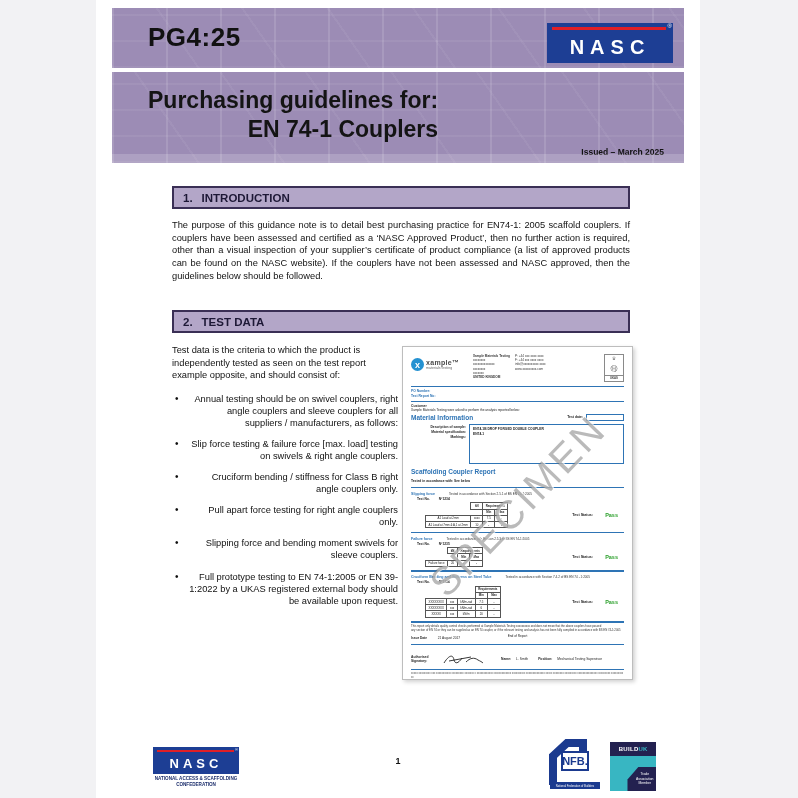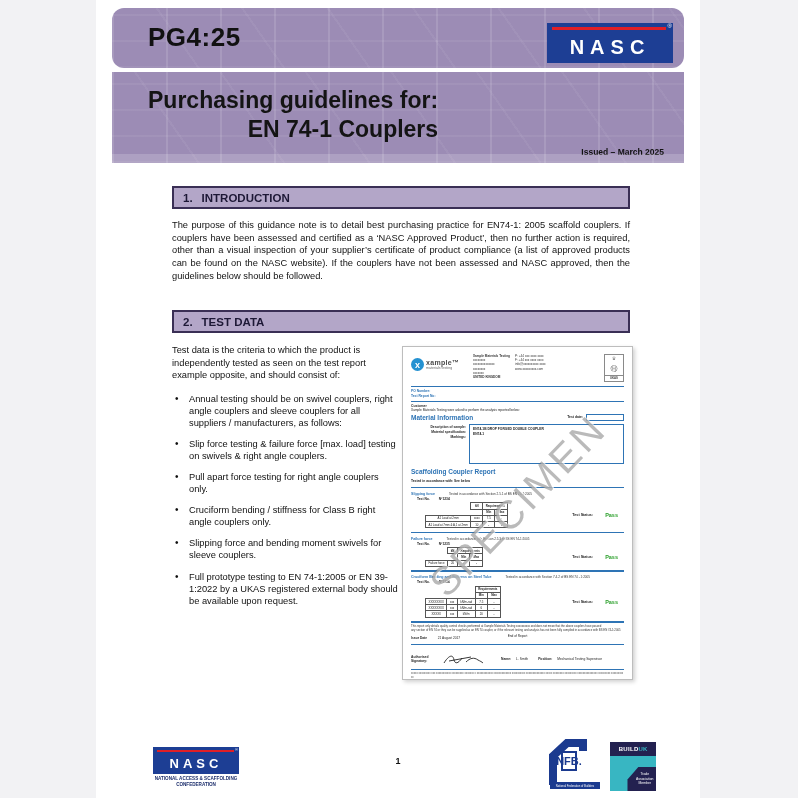--- a/index.html
+++ b/index.html
@@ -10,21 +10,21 @@
 
   
   .band {
     position:absolute; left:16px; width:572px;
     background-color:#9c8cb5;
     background-image:
       repeating-linear-gradient(90deg, rgba(255,255,255,0.12) 0 2px, transparent 2px 54px),
       repeating-linear-gradient(0deg, rgba(255,255,255,0.06) 0 2px, transparent 2px 26px),
       repeating-linear-gradient(55deg, rgba(255,255,255,0.05) 0 2px, transparent 2px 70px);
   }
-  .band-top { top:8px; height:60px;border-radius:12px; }
+  .band-top { top:8px; height:60px; }
   .band-title { top:72px; height:91px;text-align:right; }
   .band-title::after { content:""; position:absolute; left:0; right:0; bottom:0; height:9px; background:rgba(255,255,255,0.18); }
 
   .doc-code { position:absolute; left:36px; top:14px; font-size:26px; font-weight:bold; color:#111111; letter-spacing:0.5px; }
 
   
   .nasc-logo { position:absolute; background:#1d3e94; }
   .nasc-red { position:absolute; left:5px; right:7px; top:4px; height:3px; background:#e01f26; }
   .nasc-text { position:absolute; left:0; right:0; bottom:4px; text-align:center; color:#ffffff; font-weight:bold; letter-spacing:6px; }
   .nasc-reg { position:absolute; top:0px; right:1px; color:#ffffff; font-size:6px; }
@@ -47,21 +47,21 @@
   .sec-title { margin-left:9px; }
 
   .intro {
     position:absolute; left:76px; top:219px; width:458px;
     font-size:9.3px; line-height:1.37; color:#111111; text-align:justify;
   }
 
   
   .left-col { position:absolute; left:76px; top:344px; width:226px; font-size:9.3px; color:#111111; }
   .left-col .lead { line-height:1.35; margin-bottom:11px; }
-  .bullets { list-style:none; padding-left:17px; }
+  .bullets { list-style:none; padding-left:17px;text-align:right; }
   .bullets li { position:relative; line-height:1.3; margin-bottom:9px; }
   .bullets li::before { content:"\2022"; position:absolute; left:-14px; top:-1px; font-size:10px; }
 
   
   .cert {
     position:absolute; left:306px; top:346px; width:231px; height:334px;
     background:#ffffff; border:1px solid #bdbdbd;
     box-shadow:2px 2px 4px rgba(0,0,0,0.18);
     padding:7px 8px 4px 8px; font-size:3.4px; color:#222222; overflow:hidden;
   }
@@ -140,21 +140,21 @@
   .nasc-footer-box { position:relative; margin:0 auto; width:86px; height:27px; background:#1d3e94; }
   .nasc-footer-box .nasc-red { top:3px; left:4px; right:5px; height:2px; }
   .nasc-footer-box .nasc-text { font-size:13px; letter-spacing:4px; bottom:3px; }
   .nasc-footer-box .nasc-reg { font-size:4px; }
   .nasc-caption { margin-top:2px; font-size:4.6px; font-weight:bold; color:#1b2d6b; line-height:1.25; }
 
   .page-num { position:absolute; left:0; top:756px; width:604px; text-align:center; font-size:9px; font-weight:bold; color:#111; }
 
   .nfb { position:absolute; left:452px; top:739px; width:54px; height:52px; }
   .nfb-outline { position:absolute; left:0; top:0; }
-  .nfb-box { position:absolute; left:13px; top:12px; width:16px; height:20px; background:#fff; border:2px solid #1b3a8f;
+  .nfb-box { position:absolute; left:13px; top:12px; width:28px; height:20px; background:#fff; border:2px solid #1b3a8f;
              display:flex; align-items:center; justify-content:center; font-weight:bold; font-size:11px; color:#1b3a8f; }
   .nfb-bar { position:absolute; left:2px; bottom:2px; width:50px; height:7px; background:#1b3a8f; color:#fff;
              font-size:2.8px; display:flex; align-items:center; justify-content:center; }
 
   .builduk { position:absolute; left:514px; top:742px; width:46px; height:49px; background:#38b6c2; overflow:hidden; }
   .bu-top { position:absolute; left:0; top:0; right:0; height:14px; background:#232150; display:flex; align-items:center; justify-content:center; }
   .bu-build { color:#ffffff; font-weight:bold; font-size:6px; letter-spacing:0.3px; }
   .bu-uk { color:#38b6c2; font-weight:bold; font-size:6px; }
   .bu-caption { position:absolute; right:0; bottom:0; width:62%; height:24px; background:#232150; color:#ffffff;
                 font-size:3.4px; line-height:1.3; display:flex; align-items:center; justify-content:center; text-align:center;
@@ -191,22 +191,22 @@
   <div class="sec-header sec2">
     <span class="sec-num">2.</span>
     <span class="sec-title">TEST DATA</span>
   </div>
 
   <div class="left-col">
     <p class="lead">Test data is the criteria to which the product is independently tested as seen on the test report example opposite, and should consist of:</p>
     <ul class="bullets">
       <li>Annual testing should be on swivel couplers, right angle couplers and sleeve couplers for all suppliers / manufacturers, as follows:</li>
       <li>Slip force testing &amp; failure force [max. load] testing on swivels &amp; right angle couplers.</li>
+      <li>Cruciform bending / stiffness for Class B right angle couplers only.</li>
       <li>Pull apart force testing for right angle couplers only.</li>
-      <li>Cruciform bending / stiffness for Class B right angle couplers only.</li>
       <li>Slipping force and bending moment swivels for sleeve couplers.</li>
       <li>Full prototype testing to EN 74-1:2005 or EN 39-1:2022 by a UKAS registered external body should be available upon request.</li>
     </ul>
   </div>
 
   <div class="cert">
 
     <div class="cert-head">
       <div class="xlogo">
         <span class="xcircle">x</span>

